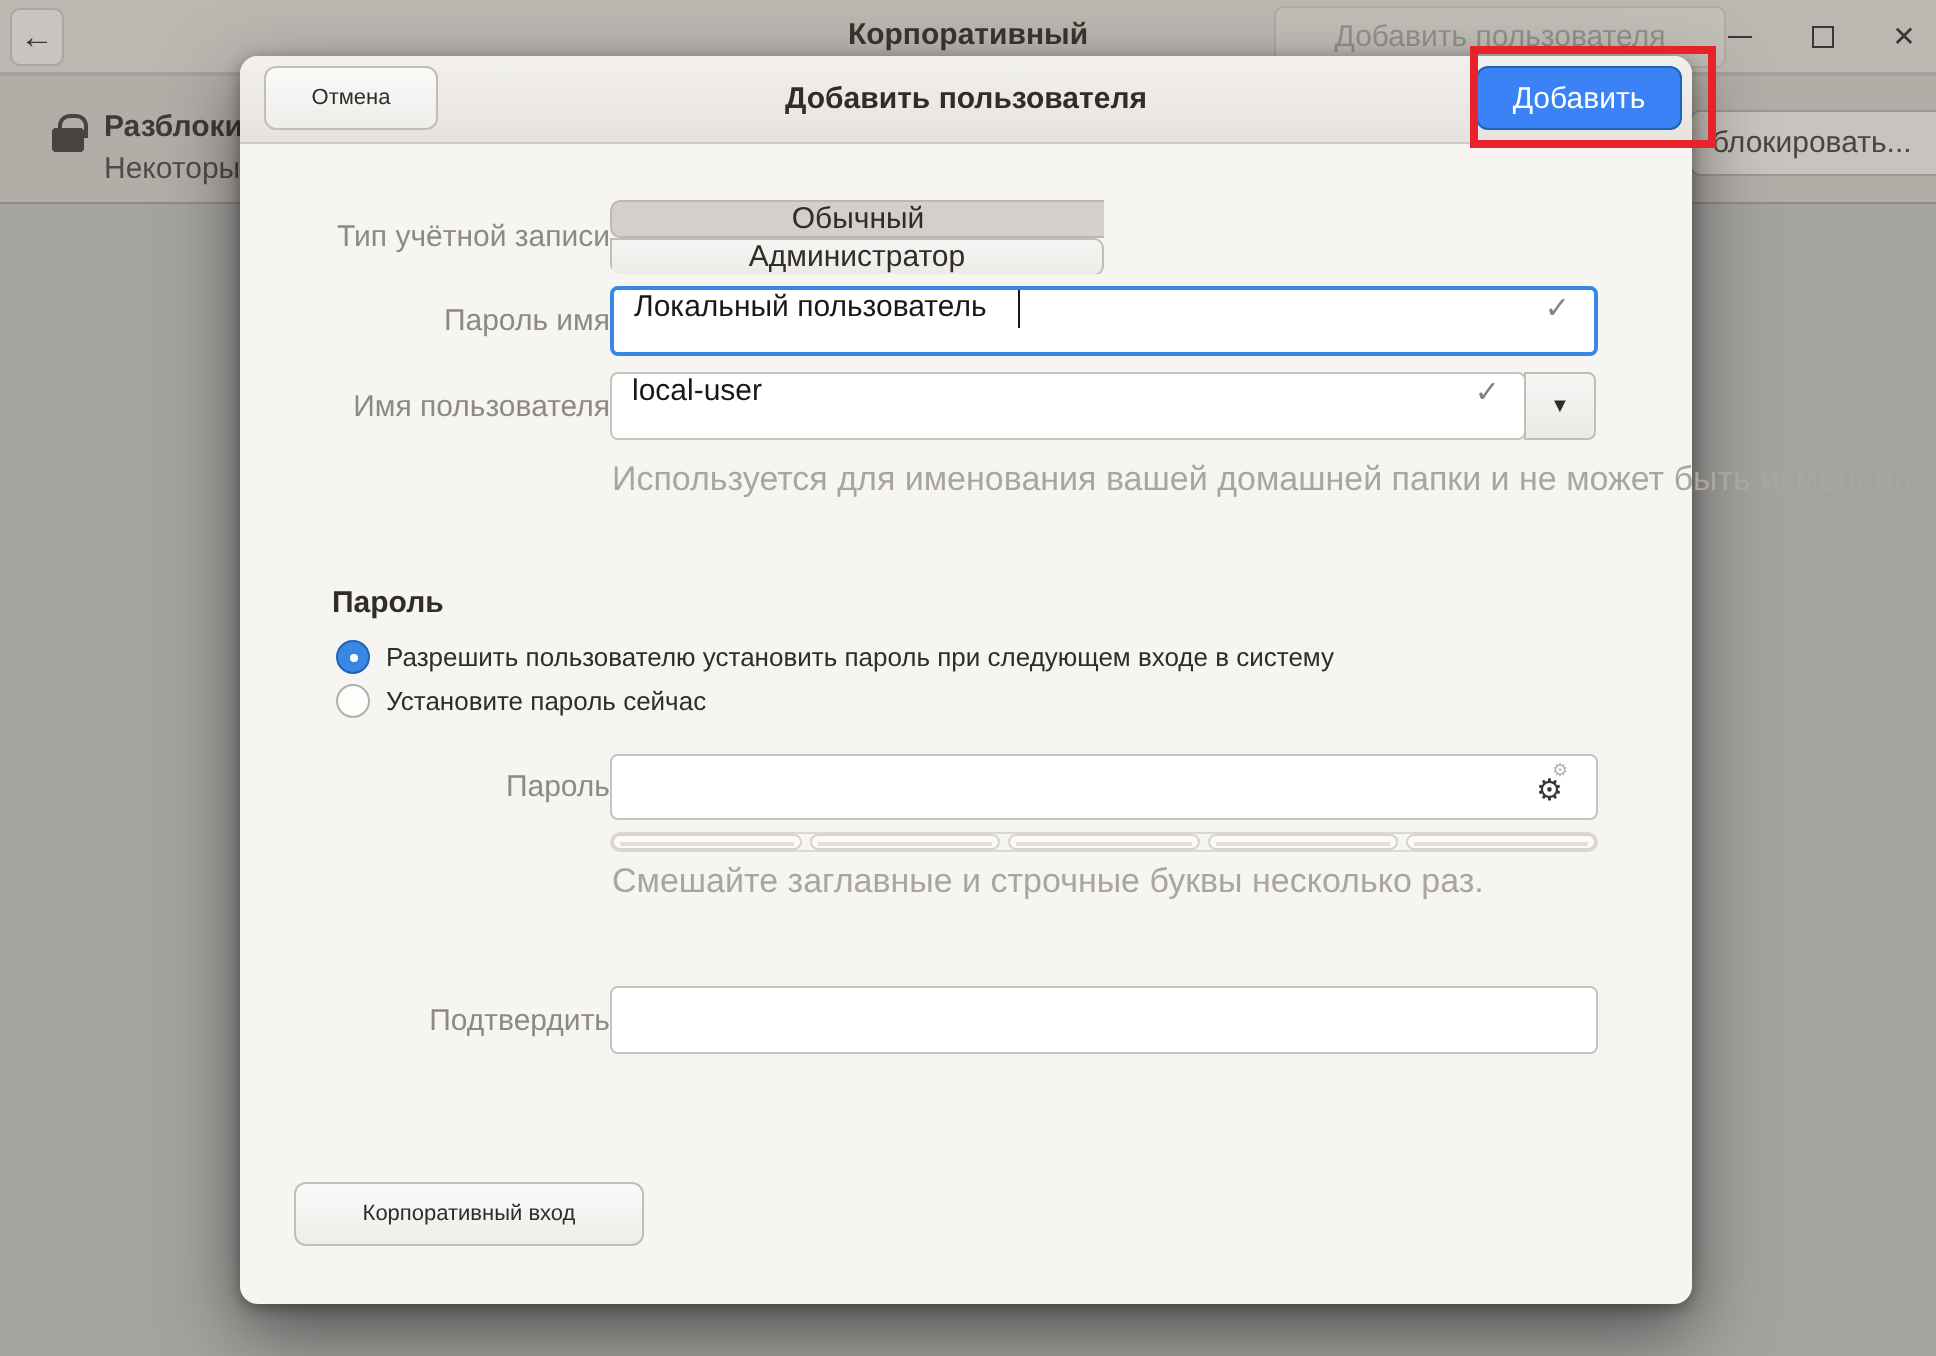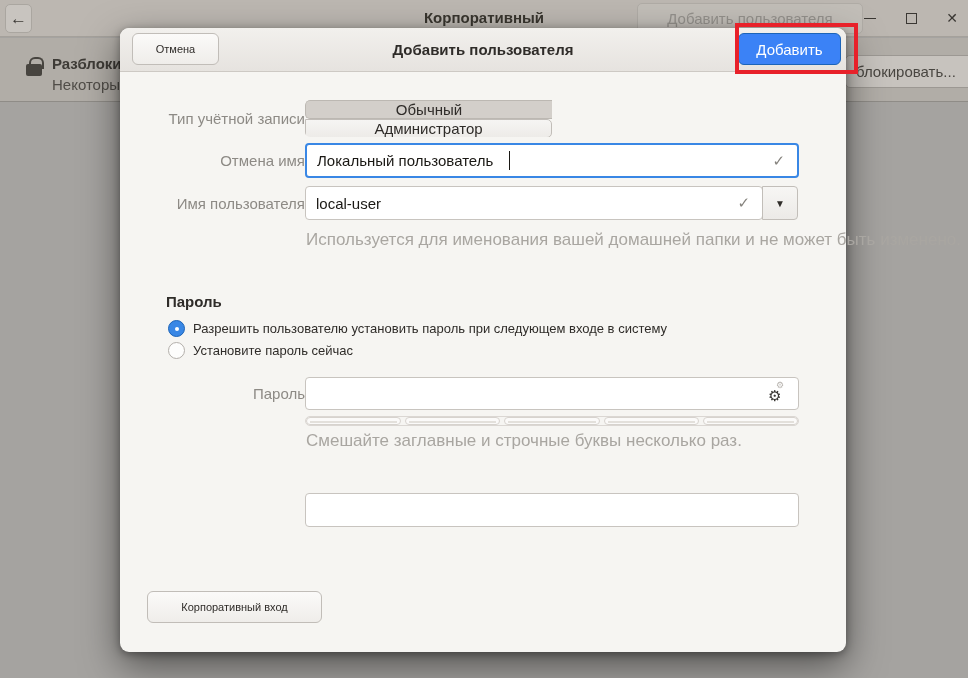--- a/index.html
+++ b/index.html
@@ -31,21 +31,21 @@
   .dlg-title { position:absolute; left:163px; top:13px; width:400px; text-align:center; font-weight:bold; font-size:15px; color:#2f2c29; }
   .dlg-add { position:absolute; left:618px; top:5px; width:103px; height:32px; background:#3b82f6; border:1px solid #1c64b8; border-radius:6px; color:#ffffff; font-size:15px; display:flex; align-items:center; justify-content:center; }
 
   .row-label { position:absolute; width:190px; text-align:right; font-size:15px; color:#8d8a85; white-space:nowrap; }
 
   
   .segment { position:absolute; left:185px; top:72px; width:494px; height:37px; display:flex; border-radius:5px; overflow:hidden;flex-direction:column; }
   .seg-left { width:247px; background:#d3cfca; color:#2f2c29; font-size:15px; display:flex; align-items:center; justify-content:center; border:1px solid #bcb8b2; border-right:none; border-radius:5px 0 0 5px; }
   .seg-right { width:247px; background:linear-gradient(180deg,#f6f5f3,#edebe8); color:#2f2c29; font-size:15px; display:flex; align-items:center; justify-content:center; border:1px solid #c1bdb8; border-radius:0 5px 5px 0; }
 
-  .entry { position:absolute; background:#ffffff; border:1px solid #c8c4bf; border-radius:4px; display:flex; align-items:center; padding:0 10px; font-size:15px; color:#1a1814;gap:15px; }
+  .entry { position:absolute; background:#ffffff; border:1px solid #c8c4bf; border-radius:4px; display:flex; padding:0 10px; font-size:15px; color:#1a1814;gap:15px; }
   .entry .check { position:absolute; right:12px; color:#85827d; font-size:15px; }
   .caret { display:inline-block; width:1px; height:19px; background:#1a1814; margin-left:1px; }
 
   .dd-btn { position:absolute; left:642px; top:158px; width:36px; height:34px; background:linear-gradient(180deg,#f7f6f4,#eceae7); border:1px solid #c2beb9; border-radius:0 4px 4px 0; display:flex; align-items:center; justify-content:center; color:#2f2c29; font-size:10px; }
 
   .hint { position:absolute; font-size:17px; color:#a9a6a1; white-space:nowrap; }
 
   .section-title { position:absolute; left:46px; top:265px; font-weight:bold; font-size:15px; color:#2f2c29; }
   .radio-row { position:absolute; left:48px; display:flex; align-items:center; gap:8px; font-size:13px; color:#2f2c29; white-space:nowrap; }
   .radio { width:17px; height:17px; border-radius:50%; flex:0 0 17px; }
@@ -101,21 +101,21 @@
     <div class="btn dlg-cancel">Отмена</div>
     <div class="dlg-title">Добавить пользователя</div>
     <div class="dlg-add">Добавить</div>
 
     <div class="row-label" style="left:-5px; top:82px;">Тип учётной записи</div>
     <div class="segment">
       <div class="seg-left">Обычный</div>
       <div class="seg-right">Администратор</div>
     </div>
 
-    <div class="row-label" style="left:-5px; top:124px;">Отмена имя</div>
+    <div class="row-label" style="left:-5px; top:124px;">Пароль имя</div>
     <div class="entry" style="left:185px; top:115px; width:494px; height:35px; border:2px solid #3987e5;">
       <span>Локальный пользователь</span>
         <span class="caret"></span>
       <span class="check">✓</span>
     </div>
 
     <div class="row-label" style="left:-5px; top:167px;">Имя пользователя</div>
     <div class="entry" style="left:185px; top:158px; width:458px; height:34px;">
       <span>local-user</span>
       <span class="check">✓</span>
@@ -146,20 +146,21 @@
 
     <div class="levelbar">
       <div class="lv-seg"></div>
       <div class="lv-seg"></div>
       <div class="lv-seg"></div>
       <div class="lv-seg"></div>
       <div class="lv-seg"></div>
     </div>
     <div class="hint" style="left:186px; top:403px;">Смешайте заглавные и строчные буквы несколько раз.</div>
 
+    <div class="row-label" style="left:-5px; top:474px;">Подтвердить</div>
     <div class="entry" style="left:185px; top:465px; width:494px; height:34px;">
       <span></span>
     </div>
 
     <div class="btn enterprise-btn">Корпоративный вход</div>
   </div>
 
   <div class="annotation"></div>
 
 </div>

